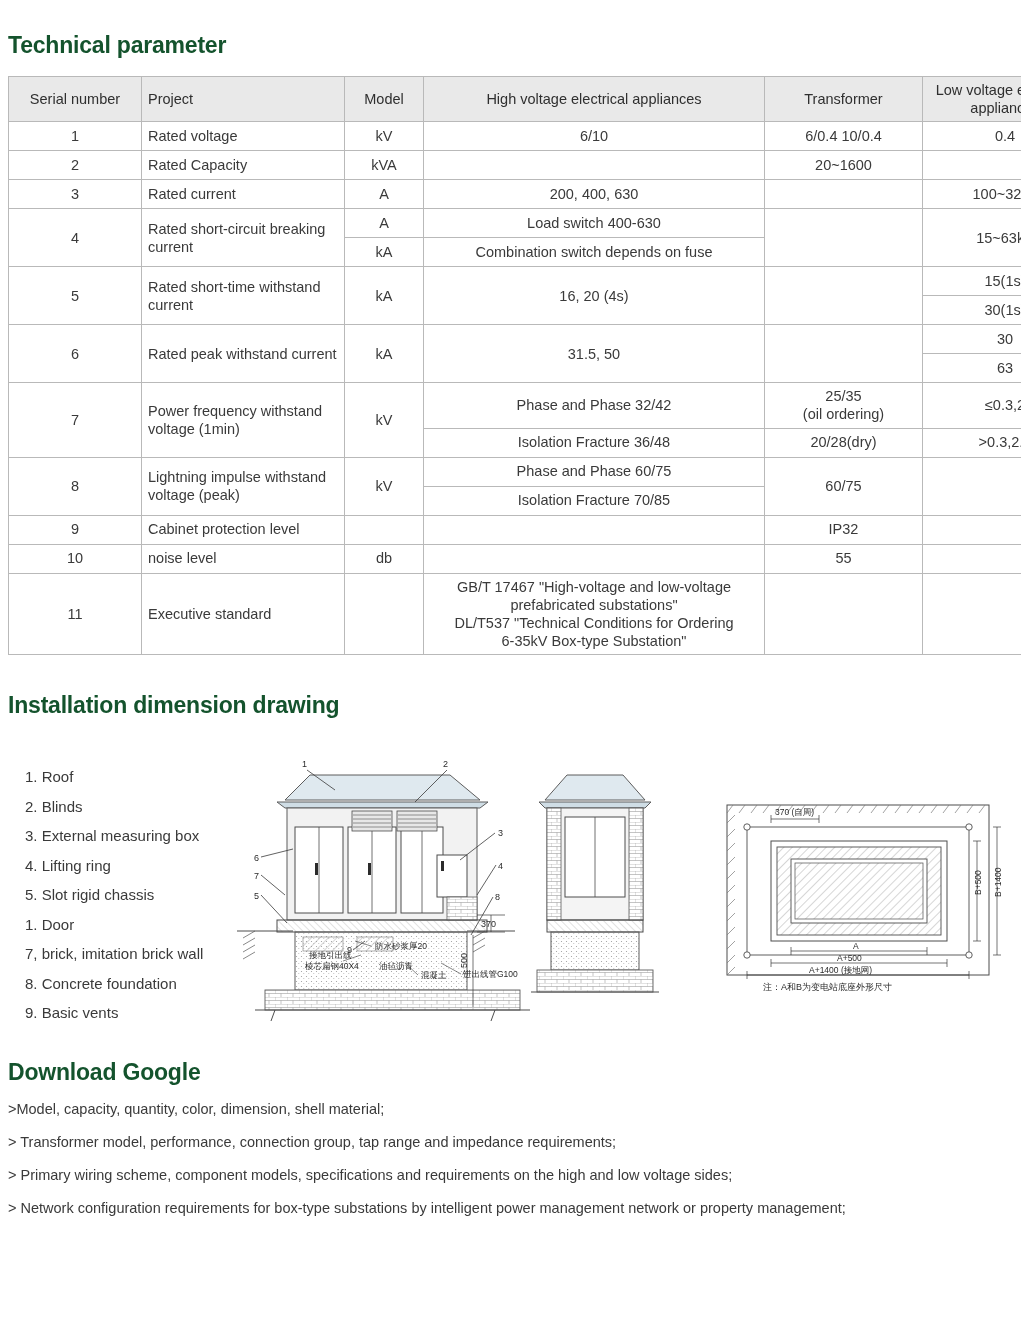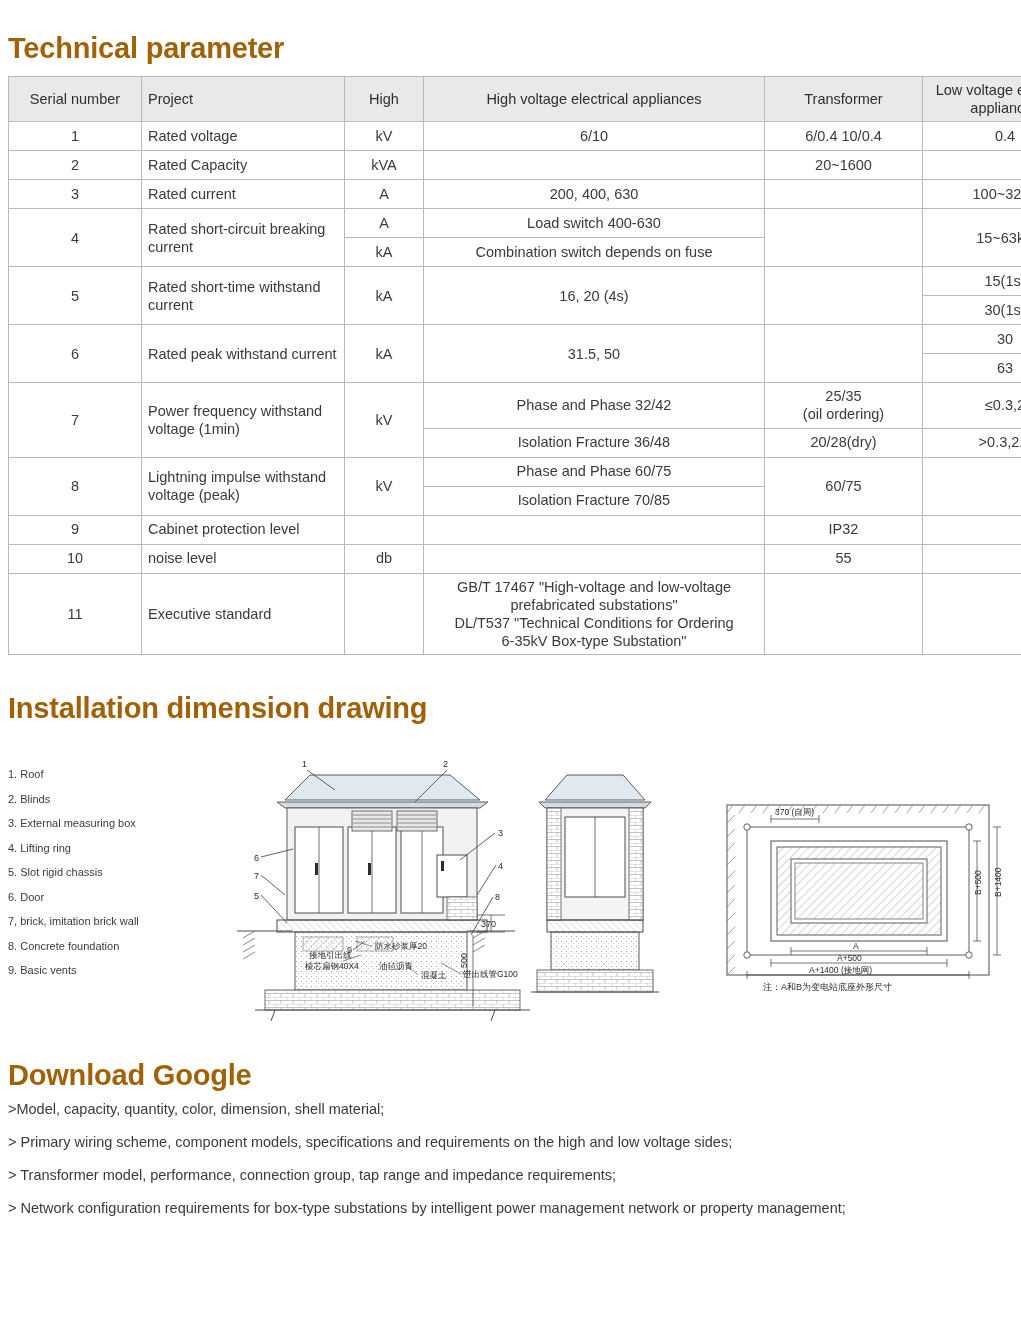--- a/index.html
+++ b/index.html
@@ -13,22 +13,22 @@
     font-family: "Liberation Sans", sans-serif;
     color: #333333;
     -webkit-font-smoothing: antialiased;
   }
   .page {
     position: relative;
     width: 1021px;
     padding: 0;
   }
   h2.section-title {
-    color: #a16207;
-    font-size: 29px;
+    color: #14532d;
+    font-size: 23px;
     font-weight: bold;
     margin: 0;
     padding: 0;
     letter-spacing: -0.2px;
   }
   #title-technical { position: absolute; left: 8px; top: 32px; }
   #title-install   { position: absolute; left: 8px; top: 692px; }
   #title-download  { position: absolute; left: 8px; top: 1059px; }
 
   
@@ -73,24 +73,24 @@
   
   .install-area {
     position: absolute;
     left: 0;
     top: 735px;
     width: 1021px;
     height: 310px;
   }
   .legend {
     position: absolute;
-    left: 8px;
+    left: 25px;
     top: 33px;
     width: 210px;
-    font-size: 11px;
+    font-size: 15px;
     color: #3a3a3a;
   }
   .legend div { margin-bottom: 12.5px; }
 
   .drawing {
     position: absolute;
     left: 215px;
     top: 10px;
     width: 800px;
     height: 290px;
@@ -117,21 +117,21 @@
 <div class="page">
 
   <h2 class="section-title" id="title-technical">Technical parameter</h2>
 
   <div class="table-wrap">
     <table class="spec">
       <thead>
         <tr>
           <th class="c-serial">Serial number</th>
           <th class="c-project">Project</th>
-          <th class="c-unit">High</th>
+          <th class="c-unit">Model</th>
           <th class="c-hv">High voltage electrical appliances</th>
           <th class="c-tr">Transformer</th>
           <th class="c-lv">Low voltage electrical appliances</th>
         </tr>
       </thead>
       <tbody>
 
         <tr class="row-h">
           <td class="center">1</td>
           <td class="left">Rated voltage</td>
@@ -265,21 +265,21 @@
   <h2 class="section-title" id="title-install">Installation dimension drawing</h2>
 
   <div class="install-area">
 
     <div class="legend">
       <div>1. Roof</div>
       <div>2. Blinds</div>
       <div>3. External measuring box</div>
       <div>4. Lifting ring</div>
       <div>5. Slot rigid chassis</div>
-      <div>6. Door</div>
+      <div>1. Door</div>
       <div>7, brick, imitation brick wall</div>
       <div>8. Concrete foundation</div>
       <div>9. Basic vents</div>
     </div>
 
     <div class="drawing">
       <svg width="800" height="290" viewBox="0 0 800 290" xmlns="http://www.w3.org/2000/svg">
         <defs>
           <pattern id="brick" width="12" height="7" patternUnits="userSpaceOnUse">
             <rect width="12" height="7" fill="#ffffff"></rect>
@@ -514,18 +514,18 @@
           <text x="548" y="245" font-size="9" fill="#2b2b2b" font-family="'Liberation Sans', sans-serif">注：A和B为变电站底座外形尺寸</text>
         </g>
       </svg>
     </div>
   </div>
 
   <h2 class="section-title" id="title-download">Download Google</h2>
 
   <div class="download-area">
     <p>&gt;Model, capacity, quantity, color, dimension, shell material;</p>
+    <p>&gt; Transformer model, performance, connection group, tap range and impedance requirements;</p>
     <p>&gt; Primary wiring scheme, component models, specifications and requirements on the high and low voltage sides;</p>
-    <p>&gt; Transformer model, performance, connection group, tap range and impedance requirements;</p>
     <p>&gt; Network configuration requirements for box-type substations by intelligent power management network or property management;</p>
   </div>
 
 </div>
 
 </body></html>

